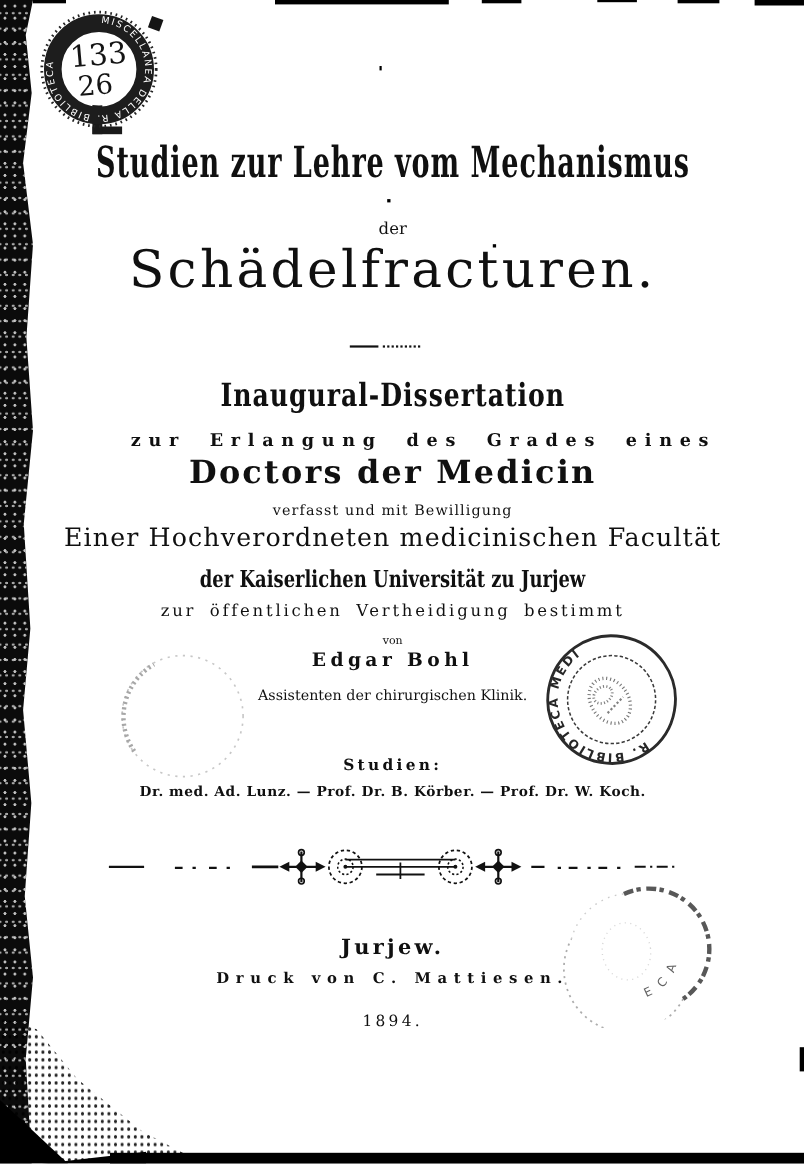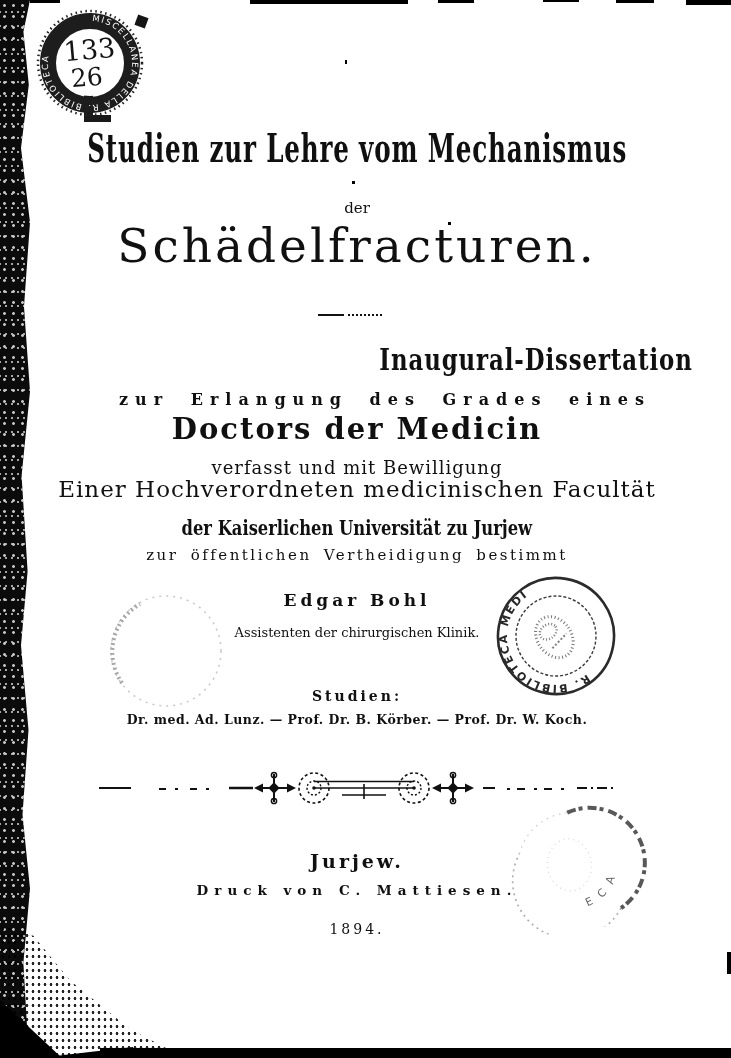--- a/index.html
+++ b/index.html
@@ -8,25 +8,25 @@
     margin:0 auto;overflow:hidden;color:#101010;
     font-family:"DejaVu Serif","Liberation Serif",serif;
   }
   .line{position:absolute;left:0;width:714px;text-align:center;white-space:nowrap;}
   .cond{display:inline-block;transform-origin:center;}
 
   .t-series{top:131px;font-size:30px;font-weight:bold;}
   .t-series .cond{transform:scale(.82,1.3);letter-spacing:1px;}
   .t-der{top:199px;font-size:15px;}
   .t-main{top:218px;font-size:47px;letter-spacing:3px;}
-  .t-genre{top:345px;font-size:26px;font-weight:bold;text-align:right;}
+  .t-genre{top:345px;font-size:26px;font-weight:bold;}
   .t-genre .cond{transform:scale(.88,1.12);letter-spacing:1px;}
   .t-purpose{top:390px;font-size:16px;font-weight:bold;letter-spacing:7px;word-spacing:9px;margin-left:28px;}
   .t-degree{top:412px;font-size:29px;font-weight:bold;letter-spacing:2px;}
-  .t-permission{top:457px;font-size:18px;letter-spacing:1px;}
+  .t-permission{top:457px;font-size:13px;letter-spacing:1px;}
   .t-faculty{top:476px;font-size:23px;letter-spacing:1px;}
   .t-university{top:516px;font-size:19px;font-weight:bold;}
   .t-university .cond{transform:scale(.86,1.12);}
   .t-defense{top:546px;font-size:15px;letter-spacing:2.5px;word-spacing:5px;}
   .t-von{top:577px;font-size:10px;}
   .t-author{top:590px;font-size:17px;font-weight:bold;letter-spacing:4px;}
   .t-role{top:625px;font-size:13px;}
   .t-censlabel{top:688px;font-size:14px;font-weight:bold;letter-spacing:3px;}
   .t-censnames{top:712px;font-size:12.5px;font-weight:bold;letter-spacing:.5px;}
   .t-city{top:850px;font-size:19px;font-weight:bold;letter-spacing:3px;}
@@ -104,20 +104,21 @@
   <div class="rule-solid"></div>
   <div class="rule-dots"></div>
 
   <div class="line t-genre"><span class="cond">Inaugural-Dissertation</span></div>
   <div class="line t-purpose">zur Erlangung des Grades eines</div>
   <div class="line t-degree">Doctors der Medicin</div>
   <div class="line t-permission">verfasst und mit Bewilligung</div>
   <div class="line t-faculty">Einer Hochverordneten medicinischen Facultät</div>
   <div class="line t-defense">zur öffentlichen Vertheidigung bestimmt</div>
   <div class="line t-university"><span class="cond">der Kaiserlichen Universität zu Jurjew</span></div>
+  <div class="line t-von">von</div>
   <div class="line t-author">Edgar Bohl</div>
   <div class="line t-role">Assistenten der chirurgischen Klinik.</div>
 
   <svg class="stamp-faint-left" viewBox="0 0 132 126">
     <circle cx="66" cy="63" r="55" fill="none" stroke="#b5b5b5" stroke-width="1.5" stroke-dasharray="2 5"></circle>
     <path d="M 22 95 A 55 55 0 0 1 40 16" fill="none" stroke="#8a8a8a" stroke-width="4" stroke-dasharray="2 3"></path>
   </svg>
 
   <svg class="stamp-library" viewBox="0 0 140 132">
     <circle cx="70" cy="66" r="58" fill="none" stroke="#2b2b2b" stroke-width="2.6"></circle>

